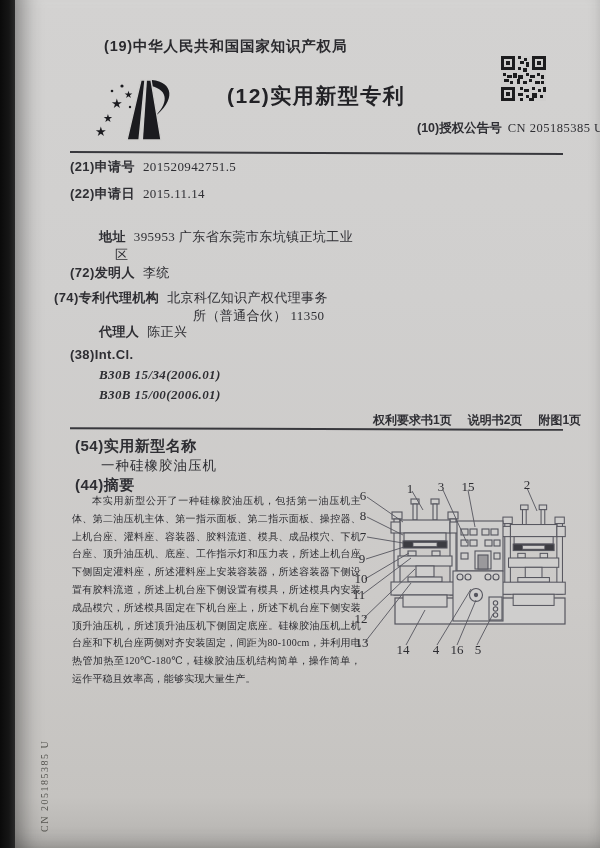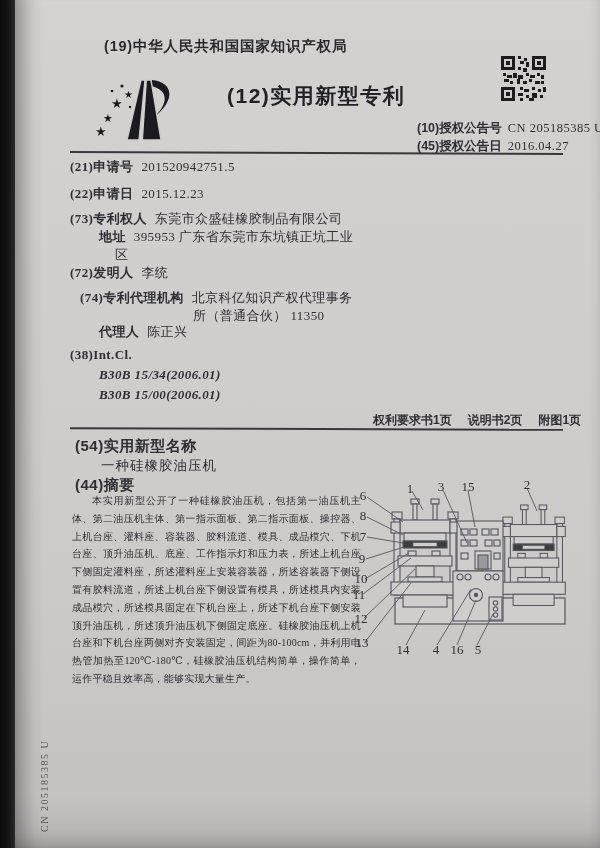--- a/index.html
+++ b/index.html
@@ -33,21 +33,21 @@
     left:212px;top:82px;font-size:21px;font-weight:700;letter-spacing:1.5px;color:#222226;
     font-family:"Liberation Sans","DejaVu Sans",sans-serif;
   }
   .pub-row{font-size:12.5px;white-space:nowrap;}
   .pub-row .lbl{font-weight:700;font-family:"Liberation Sans","DejaVu Sans",sans-serif;}
   .pub-row .val{font-family:"Liberation Serif","DejaVu Serif",serif;margin-left:6px;letter-spacing:.5px;}
   .rule{background:#38383d;height:2px;}
   .rule1{left:55px;right:37px;top:152px;transform:rotate(.25deg);}
   .rule2{left:55px;right:37px;top:428px;transform:rotate(.2deg);}
   .bib-row{font-size:13px;white-space:nowrap;}
-  .bib-row .lbl{font-weight:700;font-family:Liberation Serif, serif;letter-spacing:.4px;margin-top:44px;}
+  .bib-row .lbl{font-weight:700;font-family:Liberation Sans, sans-serif;letter-spacing:.4px;margin-top:44px;}
   .bib-row .val{margin-left:8px;letter-spacing:.4px;}
   .intcl{font-size:13px;font-style:italic;font-weight:700;letter-spacing:.4px;}
   .pages-row{left:358px;top:412px;font-size:12px;display:flex;gap:16px;font-weight:600;
     font-family:"Liberation Sans","DejaVu Sans",sans-serif;justify-content:center;}
   .sec-label{font-size:15px;font-weight:700;font-family:"Liberation Sans","DejaVu Sans",sans-serif;letter-spacing:.5px;}
   .sec-value{font-size:13.5px;letter-spacing:1px;}
   .abstract{
     left:57px;top:492px;width:289px;font-size:10px;line-height:17.8px;
     text-align:justify;text-indent:2em;letter-spacing:.2px;color:#2c2c31;
   }
@@ -135,45 +135,39 @@
             <rect x="25" y="25" width="2" height="2"></rect>
           <rect x="12" y="27" width="2" height="2"></rect>
             <rect x="18" y="27" width="3" height="2"></rect>
         </g>
       </svg>
     </div>
 
     <div class="abs pub-row" style="left:402px;top:120px;">
       <span class="lbl">(10)授权公告号</span><span class="val">CN 205185385 U</span>
     </div>
-    <div class="abs pub-row" style="left:402px;top:138px;">
-      <span class="lbl">(45)授权公告日</span><span class="val">2016.04.27</span>
-    </div>
 
     <div class="abs rule rule1"></div>
 
     <div class="abs bib-row" style="left:55px;top:158px;">
       <span class="lbl">(21)申请号</span><span class="val">201520942751.5</span>
     </div>
     <div class="abs bib-row" style="left:55px;top:185px;">
-      <span class="lbl">(22)申请日</span><span class="val">2015.12.23</span>
-    </div>
-    <div class="abs bib-row" style="left:55px;top:210px;">
-      <span class="lbl">(73)专利权人</span><span class="val">东莞市众盛硅橡胶制品有限公司</span>
+      <span class="lbl">(22)申请日</span><span class="val">2015.11.14</span>
     </div>
     <div class="abs bib-row" style="left:84px;top:228px;">
       <span class="lbl">地址</span><span class="val">395953 广东省东莞市东坑镇正坑工业</span>
     </div>
     <div class="abs bib-row" style="left:100px;top:246px;">
       <span class="val" style="margin-left:0;">区</span>
     </div>
     <div class="abs bib-row" style="left:55px;top:264px;">
       <span class="lbl">(72)发明人</span><span class="val">李统</span>
     </div>
-    <div class="abs bib-row" style="left:65px;top:289px;">
+    <div class="abs bib-row" style="left:39px;top:289px;">
       <span class="lbl">(74)专利代理机构</span><span class="val">北京科亿知识产权代理事务</span>
     </div>
     <div class="abs bib-row" style="left:178px;top:307px;">
       <span class="val" style="margin-left:0;">所（普通合伙） 11350</span>
     </div>
     <div class="abs bib-row" style="left:84px;top:323px;">
       <span class="lbl">代理人</span><span class="val">陈正兴</span>
     </div>
     <div class="abs bib-row" style="left:55px;top:347px;">
       <span class="lbl">(38)Int.Cl.</span>

